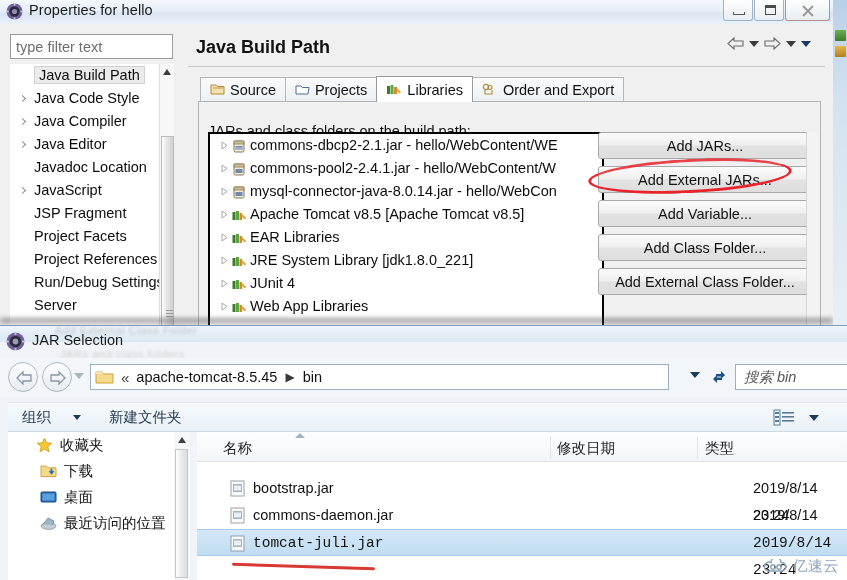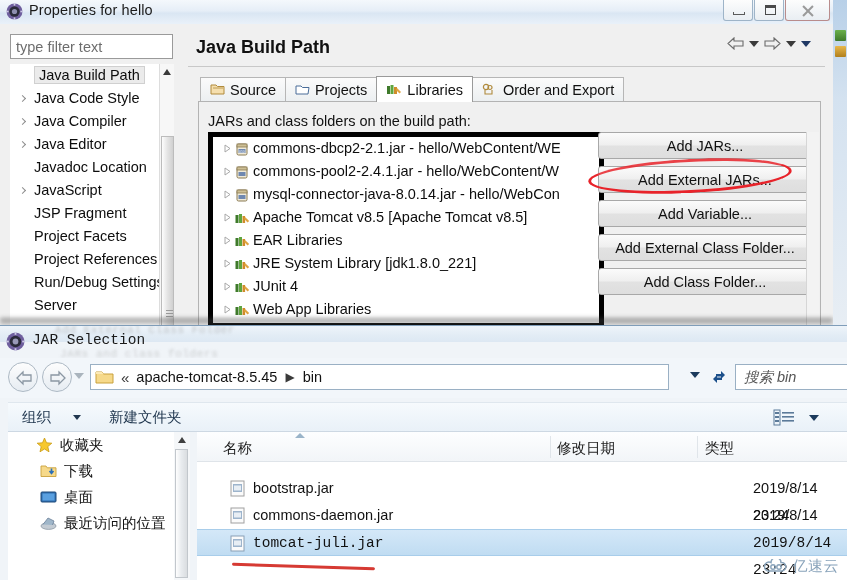--- a/index.html
+++ b/index.html
@@ -133,24 +133,24 @@
   .tab-underline {
     position: absolute; left: 398px; top: 104px; width: 72px; height: 3px;
     background: #e02020; border-radius: 2px;
     transform: rotate(-0.6deg);
   }
 
   .panel-box {
     position: absolute; left: 198px; top: 77px; right: 12px; bottom: 0px;
     background: #f0f0f0; border: 1px solid #b3b3b3; border-bottom: none;
   }
-  .panel-label { position: absolute; left: 9px; top: 11px; font-size: 14.5px; color: #111; }
+  .panel-label { position: absolute; left: 9px; top: 21px; font-size: 14.5px; color: #111; }
   .jar-list {
     position: absolute; left: 9px; top: 30px; width: 396px; bottom: 2px;
-    background: #fff; border: 5px solid #000000; overflow: hidden;
+    background: #fff; border: 2px solid #000000; overflow: hidden;
   }
   .jar-row {
     position: relative; height: 23px; line-height: 23px;
     font-size: 14.5px; color: #0d0d0d; white-space: nowrap;
     padding-left: 40px;
   }
   .tri-outline {
     position:absolute; left: 11px; top: 7px; width: 7px; height: 9px;
   }
   .jar-row .ic { position: absolute; left: 21px; top: 4px; width: 16px; height: 16px; }
@@ -179,21 +179,20 @@
   
   #jarsel {
     position: absolute; left: 0; top: 325px; width: 847px; height: 255px;
     background: #f0f4f8;
     border-top: 1px solid #7f9db9;
     overflow: hidden;
   }
   .js-titlebar {
     position: relative; height: 16px;
     background: linear-gradient(to bottom,#eef4fa 0%,#e2ecf5 60%,#dde8f3 100%);
-    font-family: Liberation Mono, monospace;
   }
   .js-titlebar .tb-icon { position: absolute; left: 6px; top: 6px; width: 19px; height: 19px; }
   .js-titlebar .tb-title { position: absolute; left: 32px; top: 6px; font-size: 14.5px; color: #1a1a1a; }
   .ghost-text {
     position:absolute; left: 55px; top: -2px; font-size: 11px; color: rgba(120,120,120,.38);
     filter: blur(1.4px); letter-spacing: .6px;
   }
   .ghost-text2 {
     position:absolute; left: 60px; top: 22px; font-size: 11px; color: rgba(120,120,120,.3);
     filter: blur(1.6px); letter-spacing: .6px;
@@ -541,22 +540,22 @@
               <path d="M11,7 L15.2,11 L13.6,12.6 L10.2,9 Z" fill="#e0a440"></path>
             </svg>
             <span>Web App Libraries</span>
           </div>
         </div>
 
         <div class="btn-col">
           <div class="ebtn">Add JARs...</div>
           <div class="ebtn">Add External JARs...</div>
           <div class="ebtn">Add Variable...</div>
+          <div class="ebtn">Add Class Folder...</div>
           <div class="ebtn cut">Add External Class Folder...</div>
-          <div class="ebtn">Add Class Folder...</div>
           <div class="redcircle"></div>
         </div>
 
         <div class="panel-vscroll"></div>
       </div>
 
     </div>
     <div class="blur-strip"></div>
   </div>
 

